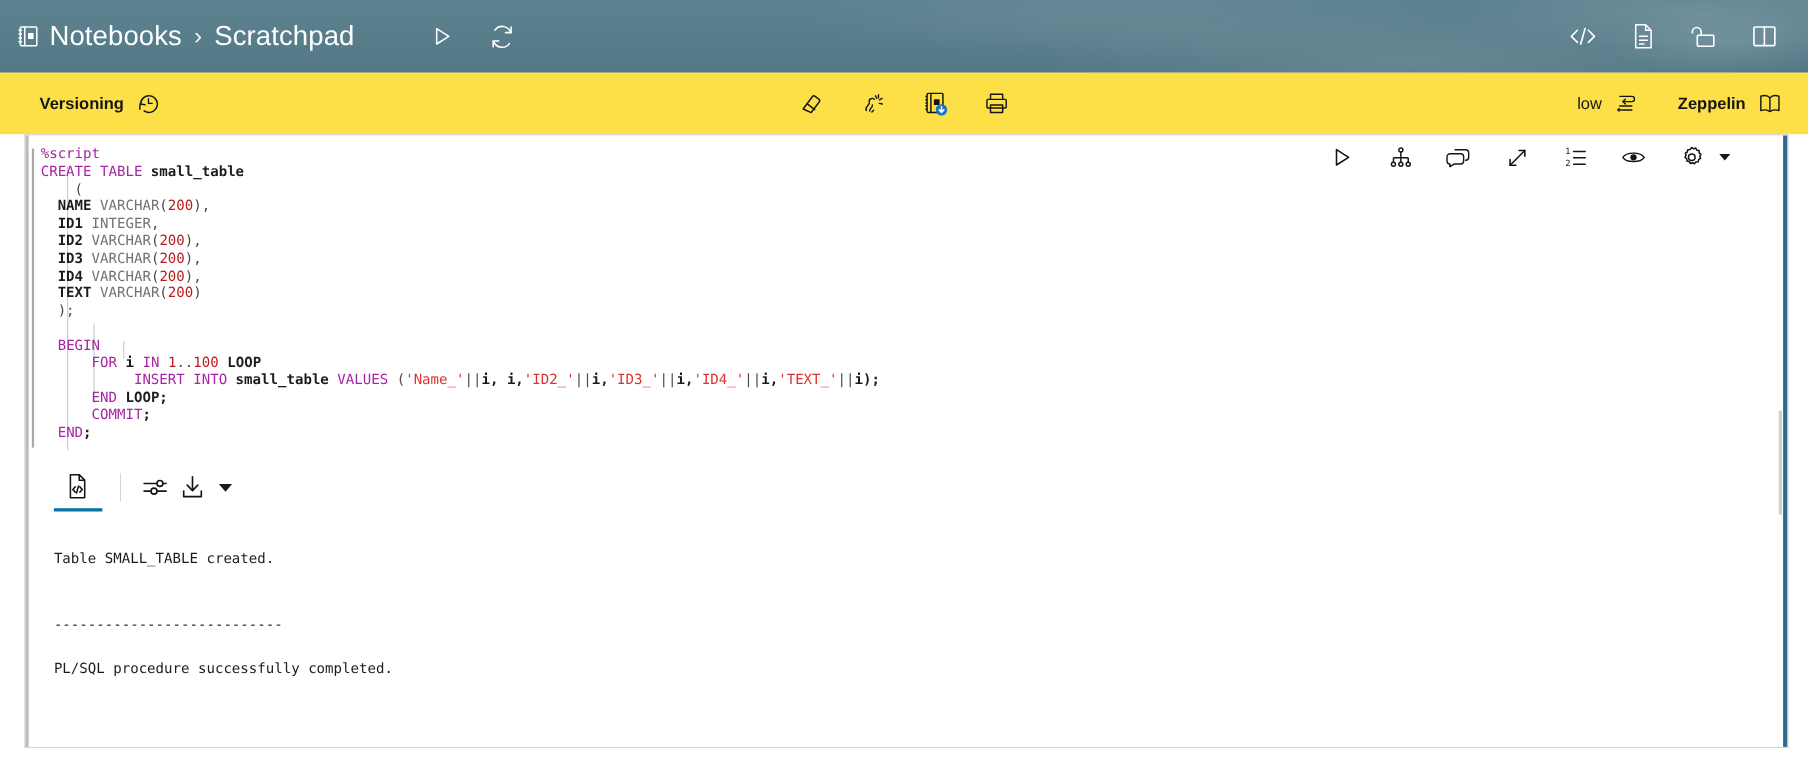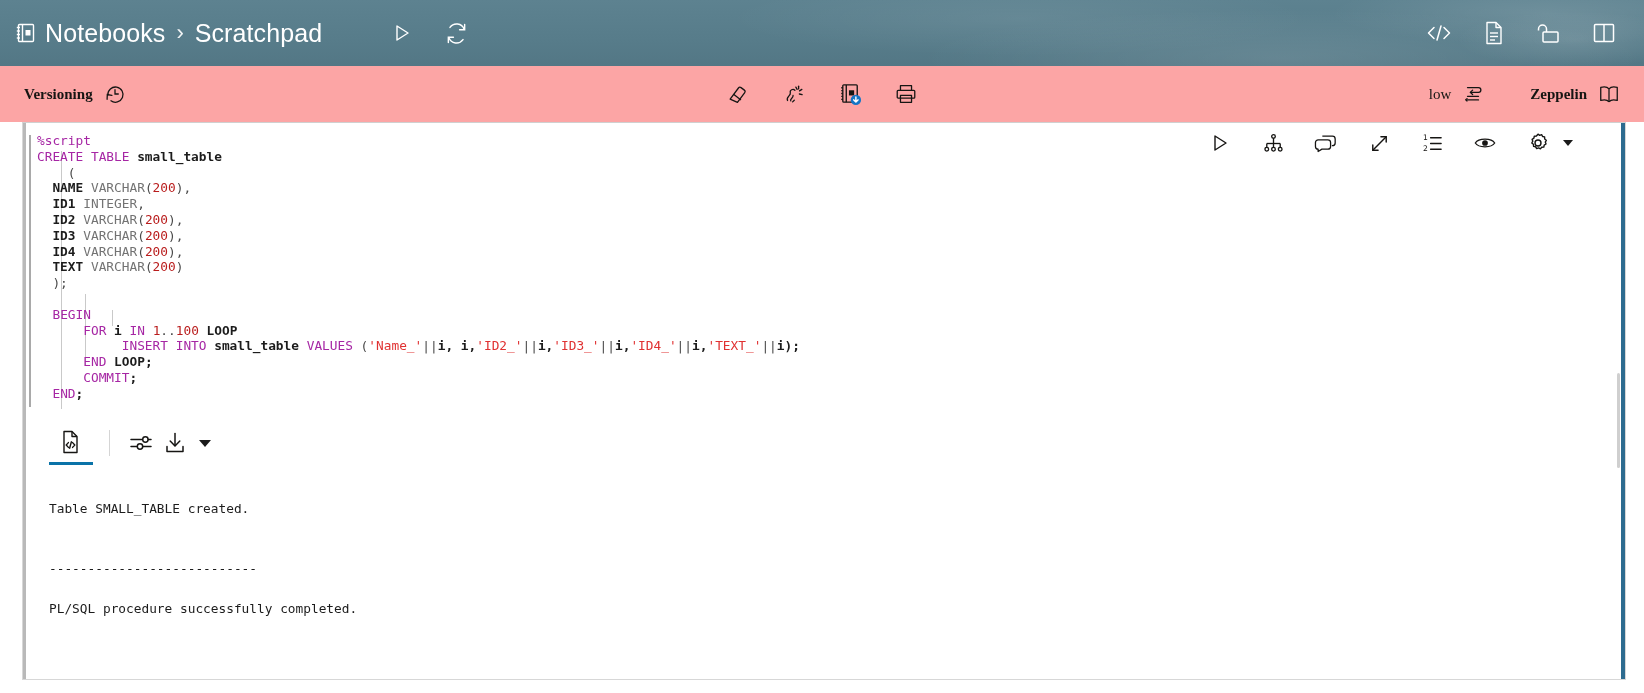--- a/index.html
+++ b/index.html
@@ -38,26 +38,26 @@
   .crumb-sep  { font-size:22px; opacity:.92; padding:0 2px; }
 
   .hdr-center { display:flex; align-items:center; gap:26px; margin-left:66px; z-index:2;}
   .hdr-right  { margin-left:auto; display:flex; align-items:center; gap:27px; z-index:2; padding-right:4px;}
   .hicon { width:28px; height:28px; display:flex; align-items:center; justify-content:center; cursor:pointer; }
   .hicon svg { display:block; }
 
   
   .subbar {
     height:56px; display:flex; align-items:center;
-    padding:0 22px 0 24px; background:#fca5a5; position:relative;font-family:Liberation Serif, serif;
+    padding:0 22px 0 36px; background:#fde047; position:relative;
   }
   .versioning { display:flex; align-items:center; gap:9px; cursor:pointer;}
   .versioning .vlabel { font-size:15px; font-weight:600; color:#161513; }
   .sub-center { position:absolute; left:50%; transform:translateX(-50%); display:flex; align-items:center; gap:30px;}
-  .sub-right { margin-left:auto; display:flex; align-items:center; gap:18px;}
+  .sub-right { margin-left:auto; display:flex; align-items:center; gap:8px;}
   .sub-right .grp { display:flex; align-items:center; gap:9px; cursor:pointer;}
   .sub-right .txt { font-size:15px; color:#161513;}
   .zep { margin-left:26px; }
   .zep .txt { font-weight:600; }
   .ticon { width:26px; height:26px; display:flex; align-items:center; justify-content:center; cursor:pointer;}
 
   
   .editor-wrap {
     margin:0 18px 0 22px;
     border:1px solid #d7d7d7;

